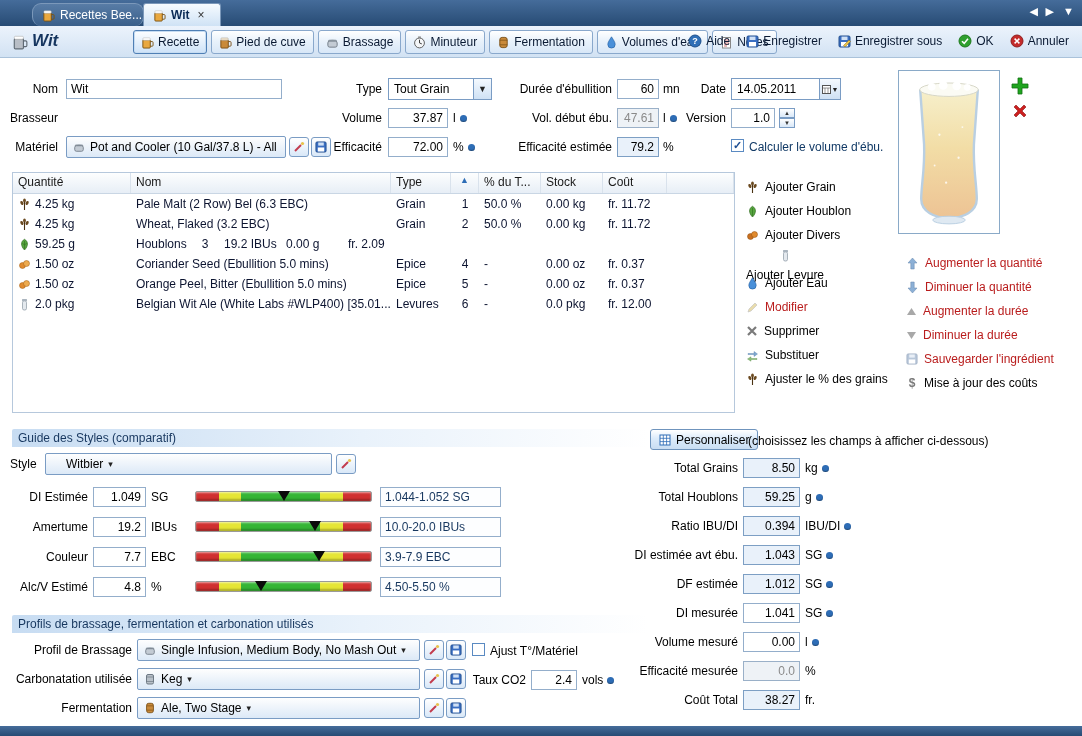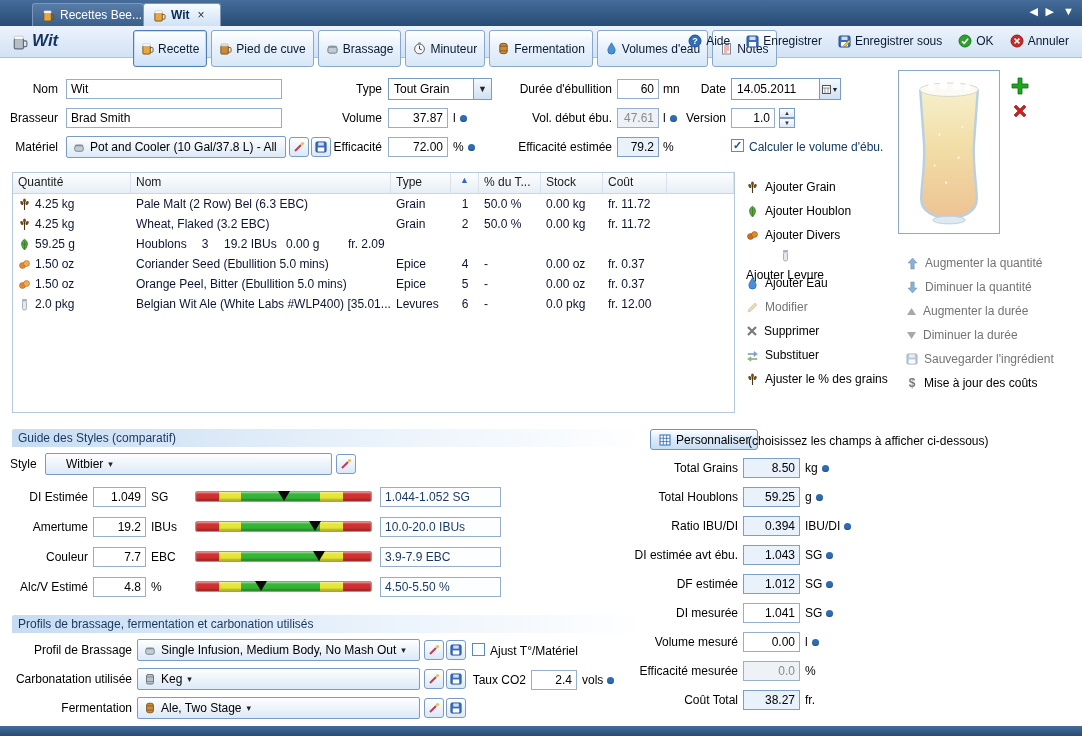--- a/index.html
+++ b/index.html
@@ -15,21 +15,21 @@
   .tab.inactive{background:linear-gradient(#587ca6,#3a5f8a);color:#fff;}
   .tab.active{background:linear-gradient(#f6fbff,#cfe2f5);color:#0a2a55;font-weight:bold;}
   .tab .x{color:#333;font-weight:normal;margin-left:3px;}
   .tabnav{position:absolute;top:5px;color:#fff;font-size:11px;cursor:default;}
 
   
   .toolbar{position:absolute;left:0;top:26px;width:1082px;height:32px;
     background:linear-gradient(#ecf3fc,#d2e2f3);border-bottom:1px solid #aac2da;box-sizing:border-box;}
   .apptitle{position:absolute;left:32px;top:5px;font-size:17px;font-style:italic;font-weight:bold;color:#15355f;}
   .navbtns{position:absolute;left:133px;top:4px;display:flex;gap:4px;}
-  .navbtn{height:37px;box-sizing:border-box;border:1px solid #89a8cc;border-radius:3px;
+  .navbtn{height:24px;box-sizing:border-box;border:1px solid #89a8cc;border-radius:3px;
     background:linear-gradient(#ffffff,#e9f2fb 45%,#d8e7f7);display:flex;align-items:center;gap:4px;
     padding:0 7px;color:#0a1a33;cursor:default;white-space:nowrap;}
   .navbtn.selected{background:linear-gradient(#fdfeff,#cde2f8);border-color:#4f7fb5;box-shadow:0 0 0 1px #c6dcf2 inset;}
   .rightbtns{position:absolute;right:6px;top:4px;display:flex;gap:2px;}
   .flatbtn{display:flex;align-items:center;gap:4px;padding:0 7px;height:22px;color:#0a1a33;cursor:default;white-space:nowrap;border-radius:3px;}
 
   
   .lbl{position:absolute;text-align:right;line-height:21px;white-space:nowrap;}
   .field{position:absolute;box-sizing:border-box;height:20px;border:1px solid #94aecb;background:#fff;
     font-family:"Liberation Sans",sans-serif;font-size:12px;padding:0 4px;color:#000;outline:none;}
@@ -62,21 +62,21 @@
   .thead{display:flex;height:20px;background:linear-gradient(#fdfefe,#e7eef6);border-bottom:1px solid #c9d6e4;color:#1a1a1a;}
   .th{box-sizing:border-box;padding:2px 5px;border-right:1px solid #d9e2ec;overflow:hidden;white-space:nowrap;cursor:default;}
   .trow{display:flex;height:20px;align-items:center;color:#0c1430;cursor:default;}
   .td{box-sizing:border-box;padding:0 5px;overflow:hidden;white-space:nowrap;display:flex;align-items:center;gap:4px;}
   .c0{width:118px;}.c1{width:260px;}.c2{width:60px;}.c3{width:28px;text-align:center;justify-content:center;}
   .c4{width:62px;}.c5{width:62px;}.c6{width:64px;}.c7{flex:1;}
 
   
   .actbtn{position:absolute;display:flex;align-items:center;gap:6px;height:20px;cursor:default;white-space:nowrap;}
   .actbtn .t{color:#000;}
-  .actbtn.disabled .t{color:#737373;}
+  .actbtn.disabled .t{color:#b91c1c;}
 
   
   .sechdr{position:absolute;height:18px;line-height:18px;box-sizing:border-box;padding-left:6px;
     background:linear-gradient(to right,#c7dcf2,#e9f2fb 55%,#ffffff);color:#17375f;border-radius:2px 2px 0 0;cursor:default;}
 
   
   .bar{position:absolute;width:177px;height:11px;border-radius:2px;border:1px solid #9a9a9a;box-sizing:border-box;
     background:linear-gradient(to right,var(--bar_red) 0 13%,var(--bar_yellow) 13% 26%,var(--bar_green) 26% 71%,var(--bar_yellow) 71% 84%,var(--bar_red) 84% 100%);
     box-shadow:inset 0 1px 2px rgba(255,255,255,.55),inset 0 -2px 2px rgba(0,0,0,.25);}
   .marker{position:absolute;top:-1px;width:0;height:0;border-left:6px solid transparent;border-right:6px solid transparent;
@@ -95,21 +95,21 @@
   .bottombar{position:absolute;left:0;top:726px;width:1082px;height:10px;
     background:linear-gradient(var(--titlebar_light),var(--titlebar_dark));}
   svg{display:block;}
 </style>
 </head>
 <body>
 
 <div id="app">
 
   <div class="tabbar">
-    <div class="tab inactive" style="left:32px;width:112px;">
+    <div class="tab inactive" style="left:32px;width:112px;border-radius:9px;">
       <span>
         <svg width="13" height="13" viewBox="0 0 14 14">
             <rect x="2" y="4" width="8" height="9" rx="1" fill="#e9a83f" stroke="#7a5212"></rect>
             <rect x="2" y="2" width="8" height="2.6" rx="1" fill="#fff" stroke="#aaa" stroke-width="0.5"></rect>
             <path d="M10 6 h2 a1 1 0 0 1 1 1 v3 a1 1 0 0 1 -1 1 h-2" fill="none" stroke="#7a5212"></path>
           </svg>
       </span>
       <span>Recettes Bee...</span>
     </div>
     <div class="tab active" style="left:143px;width:78px;">
@@ -274,21 +274,20 @@
     <span class="arrowbox" style="width:20px;gap:1px;">
       <svg width="9" height="9" viewBox="0 0 9 9">
           <rect x="0.5" y="0.5" width="8" height="8" fill="#fff" stroke="#555"></rect>
           <path d="M0.5 3 h8 M3 3 v5.5 M6 3 v5.5" stroke="#555" stroke-width="0.6"></path>
         </svg>
       <span style="font-size:7px;">▼</span>
     </span>
   </div>
 
   <div class="lbl" style="left:8px;top:108px;width:50px;">Brasseur</div>
-  <input class="field" style="left: 66px; top: 108px; width: 216px;" value="Brad Smith">
   <div class="lbl" style="left:330px;top:108px;width:52px;text-align:right;">Volume</div>
   <input class="field num" style="left: 388px; top: 108px; width: 60px;" value="37.87">
   <div class="unit" style="left:453px;top:108px;"><span>l</span><span class="dot"></span></div>
   <div class="lbl" style="left:498px;top:108px;width:114px;">Vol. début ébu.</div>
   <input class="field num dis" style="left: 617px; top: 108px; width: 42px;" value="47.61">
   <div class="unit" style="left:663px;top:108px;"><span>l</span><span class="dot"></span></div>
   <div class="lbl" style="left:684px;top:108px;width:42px;">Version</div>
   <input class="field num" style="left: 731px; top: 108px; width: 44px;" value="1.0">
   <div class="spin" style="left:779px;top:108px;">
     <div>▲</div>

